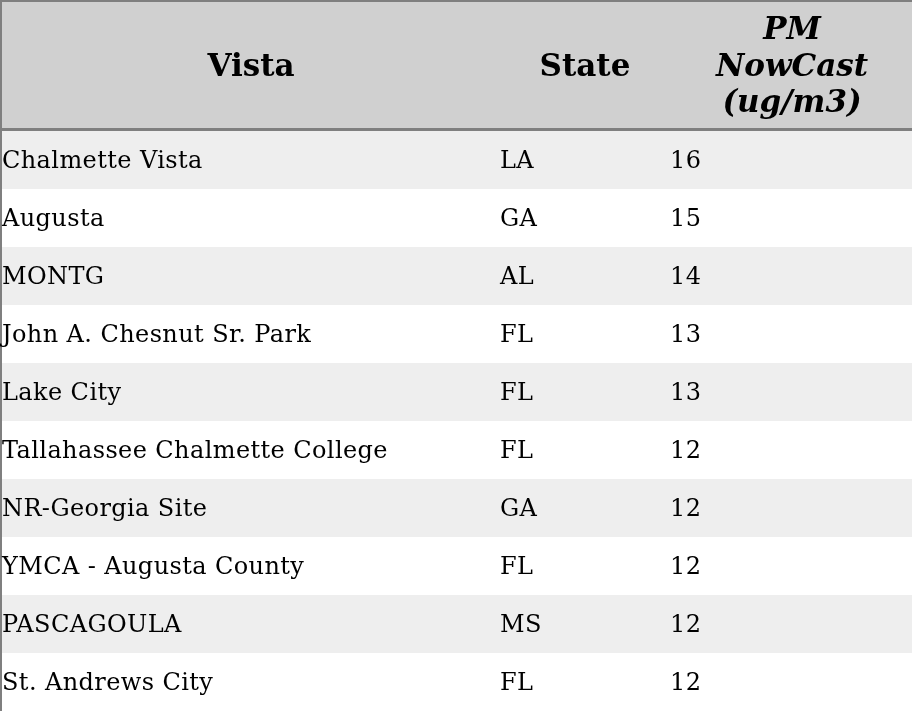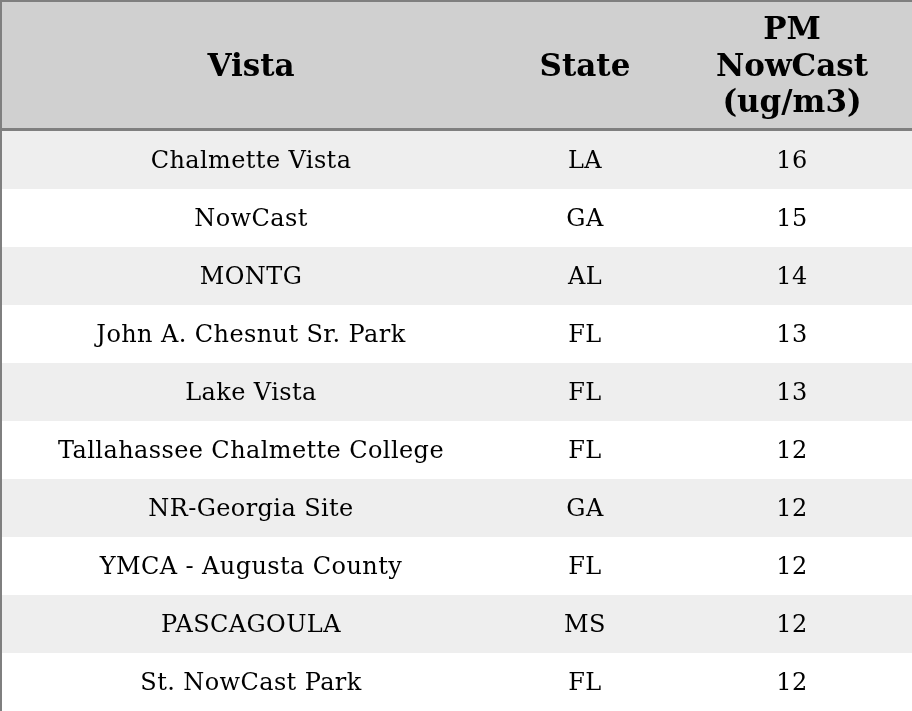--- a/index.html
+++ b/index.html
@@ -33,26 +33,27 @@
     font-size: 31px;
     font-weight: bold;
     text-align: center;
     vertical-align: middle;
     line-height: 1.18;
     padding: 0;
   }
   thead th .pm-header-text {
     display: inline-block;
     max-width: 185px;
+    font-style: italic;
   }
   tbody td {
     height: 58px;
     font-size: 24px;
     letter-spacing: 0.4px;
-    text-align: center;
+    text-align: left;
     vertical-align: middle;
     padding: 0;
   }
   tbody tr:nth-child(odd)  { background: #eeeeee; }
   tbody tr:nth-child(even) { background: #ffffff; }
 </style>
 </head>
 <body>
 
 <div class="table-wrap">
@@ -69,36 +70,36 @@
         <th><span class="pm-header-text">PM NowCast (ug/m3)</span></th>
       </tr>
     </thead>
     <tbody>
       <tr>
         <td>Chalmette Vista</td>
         <td>LA</td>
         <td>16</td>
       </tr>
       <tr>
-        <td>NowCast</td>
+        <td>Augusta</td>
         <td>GA</td>
         <td>15</td>
       </tr>
       <tr>
         <td>MONTG</td>
         <td>AL</td>
         <td>14</td>
       </tr>
       <tr>
         <td>John A. Chesnut Sr. Park</td>
         <td>FL</td>
         <td>13</td>
       </tr>
       <tr>
-        <td>Lake Vista</td>
+        <td>Lake City</td>
         <td>FL</td>
         <td>13</td>
       </tr>
       <tr>
         <td>Tallahassee Chalmette College</td>
         <td>FL</td>
         <td>12</td>
       </tr>
       <tr>
         <td>NR-Georgia Site</td>
@@ -109,19 +110,19 @@
         <td>YMCA - Augusta County</td>
         <td>FL</td>
         <td>12</td>
       </tr>
       <tr>
         <td>PASCAGOULA</td>
         <td>MS</td>
         <td>12</td>
       </tr>
       <tr>
-        <td>St. NowCast Park</td>
+        <td>St. Andrews City</td>
         <td>FL</td>
         <td>12</td>
       </tr>
     </tbody>
   </table>
 </div>
 
 </body></html>

